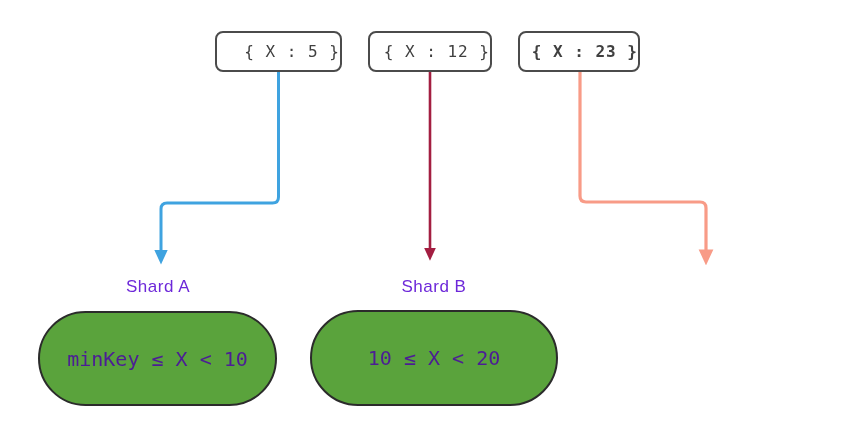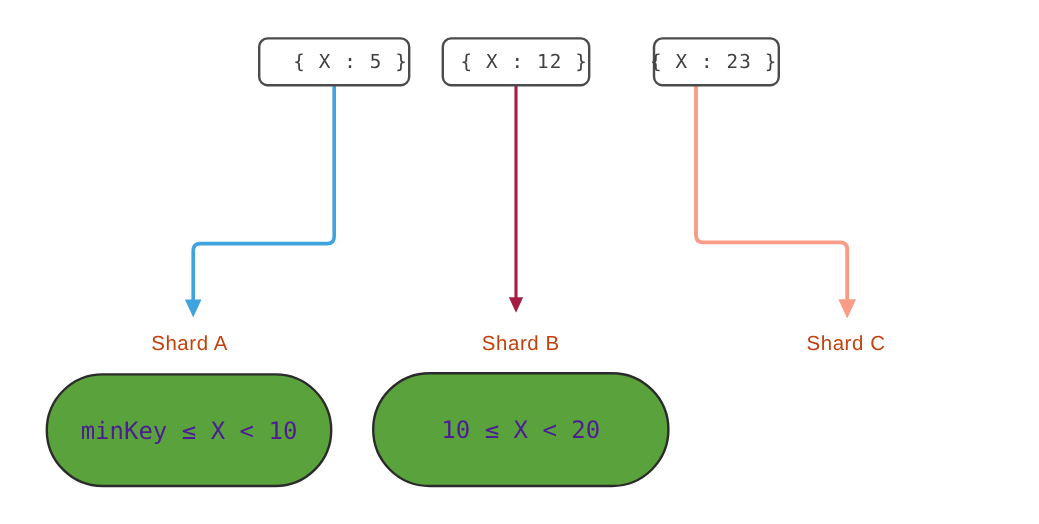--- a/index.html
+++ b/index.html
@@ -35,21 +35,21 @@
     font-family: "DejaVu Sans Mono", monospace;
     font-size: 16px;
     letter-spacing: 1px;
     color: #404040;
     white-space: nowrap;
   }
   .shard-label {
     position: absolute;
     text-align: center;
     font-size: 17px;
-    color: #c2410c;
+    color: #6d28d9;
     letter-spacing: 0.5px;
   }
   .shard-pill {
     position: absolute;
     box-sizing: border-box;
     background: #5aa33c;
     border: 2px solid #2b2b2b;
     border-radius: 48px;
     display: flex;
     align-items: center;
@@ -88,29 +88,28 @@
   </svg>
 
   <div class="doc-box" style="left:215px; top:31px; width:127px; height:41px;">
     <span class="doc-text">{ X : 5 }</span>
   </div>
 
   <div class="doc-box" style="left:368px; top:31px; width:124px; height:41px;padding-left:48px;">
     <span class="doc-text">{ X : 12 }</span>
   </div>
 
-  <div class="doc-box" style="left:544px; top:31px; width:106px; height:41px;">
+  <div class="doc-box" style="left:518px; top:31px; width:122px; height:41px;font-weight:bold;">
     <span class="doc-text">{ X : 23 }</span>
   </div>
 
   <div class="shard-label" style="left:34px; top:277px; width:248px;">Shard A</div>
   <div class="shard-pill" style="left:38px; top:311px; width:239px; height:95px;">
     <span class="pill-text">minKey ≤ X &lt; 10</span>
   </div>
 
   <div class="shard-label" style="left:310px; top:277px; width:248px;">Shard B</div>
   <div class="shard-pill" style="left:310px; top:310px; width:248px; height:96px;">
     <span class="pill-text">10 ≤ X &lt; 20</span>
   </div>
 
-  <div class="shard-label" style="left:582px; top:277px; width:246px;">Shard C</div>
 
 </div>
 
 </body></html>

